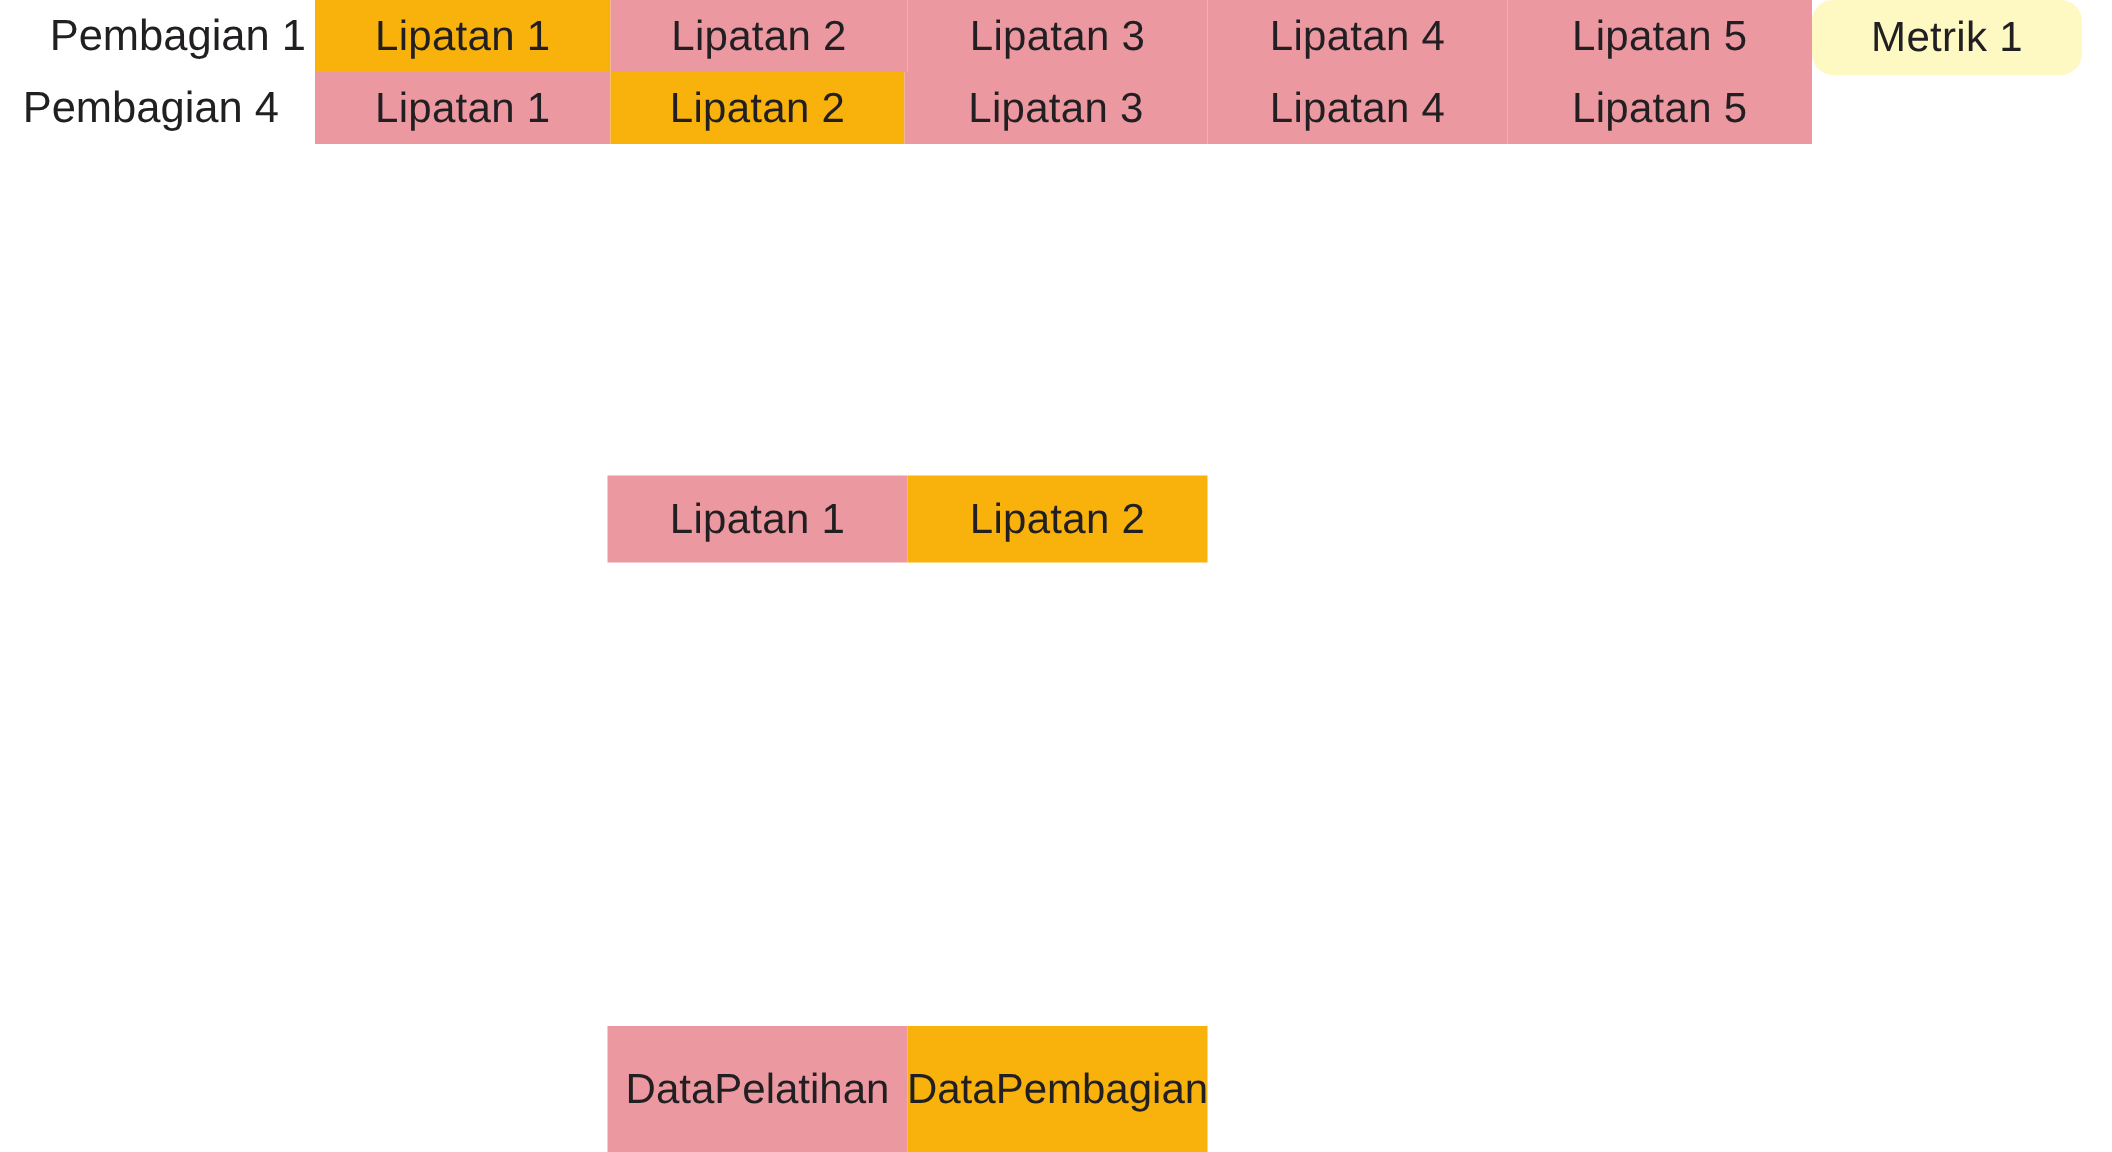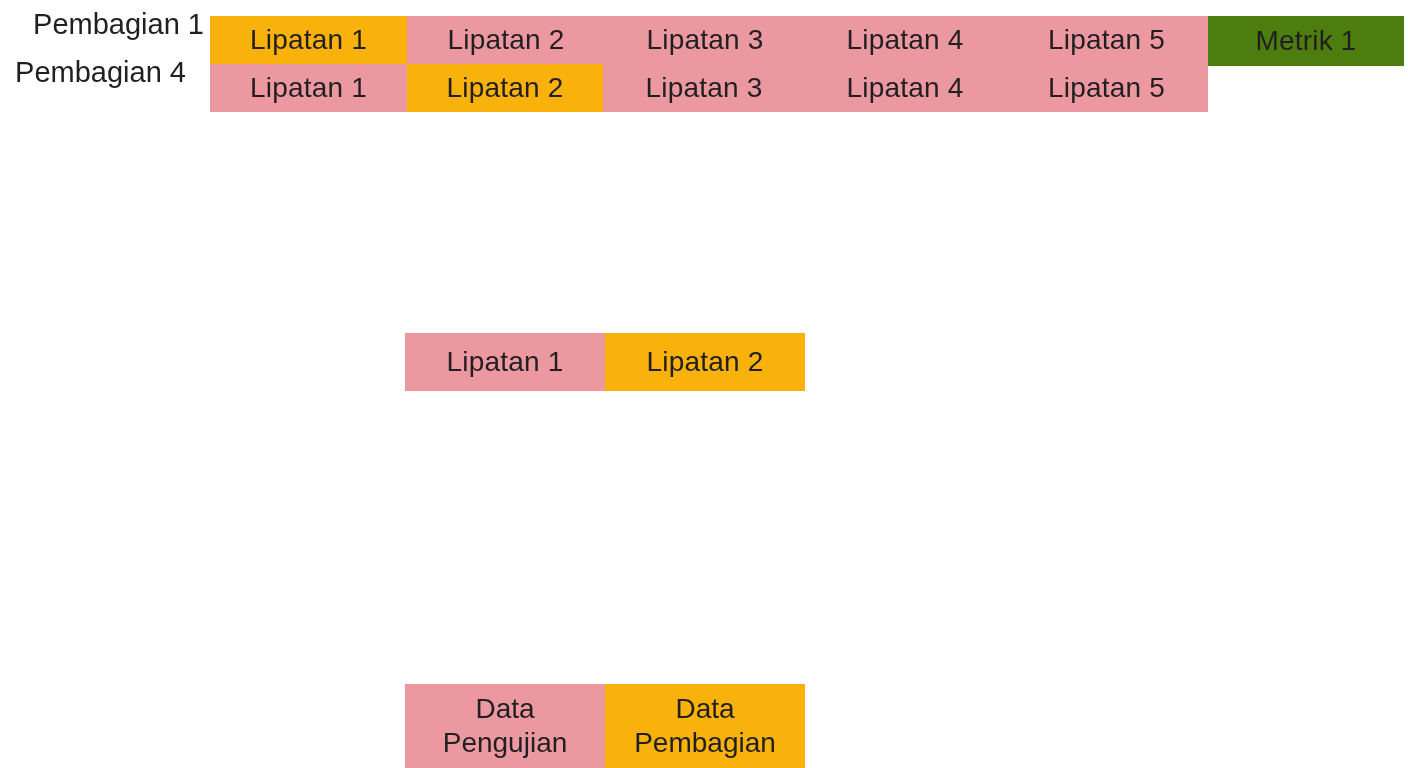--- a/index.html
+++ b/index.html
@@ -9,54 +9,53 @@
     font-family: "Liberation Sans", sans-serif;
     color: #221f22;
     position: relative;
     overflow: hidden;
   }
   .abs { position: absolute; box-sizing: border-box; }
   .cell {
     display: flex; align-items: center; justify-content: center;
     font-size: 28px; font-weight: 500; letter-spacing: 0.2px;
     white-space: nowrap;
-    margin-top: 16px;
   }
   .row-label {
     display: flex; align-items: center; justify-content: flex-end;
     font-size: 29px; font-weight: 500; padding-right: 12px;
   }
   .legend-cell {
-    display: flex; flex-direction: column; align-items: center; justify-content: center;
+    display: flex; flex-direction: row; align-items: center; justify-content: center;
     font-size: 28px; font-weight: 500; line-height: 34px;
   }
 </style>
 </head>
 <body style="color: rgb(34, 31, 34); background: rgb(255, 255, 255);">
 
 <div class="abs row-label" style="left:0; top:0; width:198px; height:48px;margin-left:18px;">Pembagian 1</div>
 
 <div class="abs cell" style="left: 210px; top: 0px; width: 197px; height: 48px; background: rgb(248, 178, 11);">Lipatan 1</div>
 <div class="abs cell" style="left: 407px; top: 0px; width: 198px; height: 48px; background: rgb(236, 152, 160);">Lipatan 2</div>
 <div class="abs cell" style="left: 605px; top: 0px; width: 200px; height: 48px; background: rgb(236, 152, 160);">Lipatan 3</div>
 <div class="abs cell" style="left: 805px; top: 0px; width: 200px; height: 48px; background: rgb(236, 152, 160);">Lipatan 4</div>
 <div class="abs cell" style="left: 1005px; top: 0px; width: 203px; height: 48px; background: rgb(236, 152, 160);">Lipatan 5</div>
-<div class="abs cell" style="left: 1208px; top: 0px; width: 196px; height: 50px; background: #4d7c0f;">Metrik 1</div>
+<div class="abs cell" style="left: 1208px; top: 0px; width: 180px; height: 50px; background: #fef9c3; border-radius: 14px;">Metrik 1</div>
 
 <div class="abs row-label" style="left:0; top:48px; width:198px; height:48px;">Pembagian 4</div>
 
 <div class="abs cell" style="left: 210px; top: 48px; width: 197px; height: 48px; background: rgb(236, 152, 160);">Lipatan 1</div>
 <div class="abs cell" style="left: 407px; top: 48px; width: 196px; height: 48px; background: rgb(248, 178, 11);">Lipatan 2</div>
 <div class="abs cell" style="left: 603px; top: 48px; width: 202px; height: 48px; background: rgb(236, 152, 160);">Lipatan 3</div>
 <div class="abs cell" style="left: 805px; top: 48px; width: 200px; height: 48px; background: rgb(236, 152, 160);">Lipatan 4</div>
 <div class="abs cell" style="left: 1005px; top: 48px; width: 203px; height: 48px; background: rgb(236, 152, 160);">Lipatan 5</div>
 
 <div class="abs cell" style="left: 405px; top: 317px; width: 200px; height: 58px; background: rgb(236, 152, 160);">Lipatan 1</div>
 <div class="abs cell" style="left: 605px; top: 317px; width: 200px; height: 58px; background: rgb(248, 178, 11);">Lipatan 2</div>
 
 <div class="abs legend-cell" style="left: 405px; top: 684px; width: 200px; height: 84px; background: rgb(236, 152, 160);">
   <span>Data</span>
-  <span>Pengujian</span>
+  <span>Pelatihan</span>
 </div>
 <div class="abs legend-cell" style="left: 605px; top: 684px; width: 200px; height: 84px; background: rgb(248, 178, 11);">
   <span>Data</span>
   <span>Pembagian</span>
 </div>
 
 </body></html>

